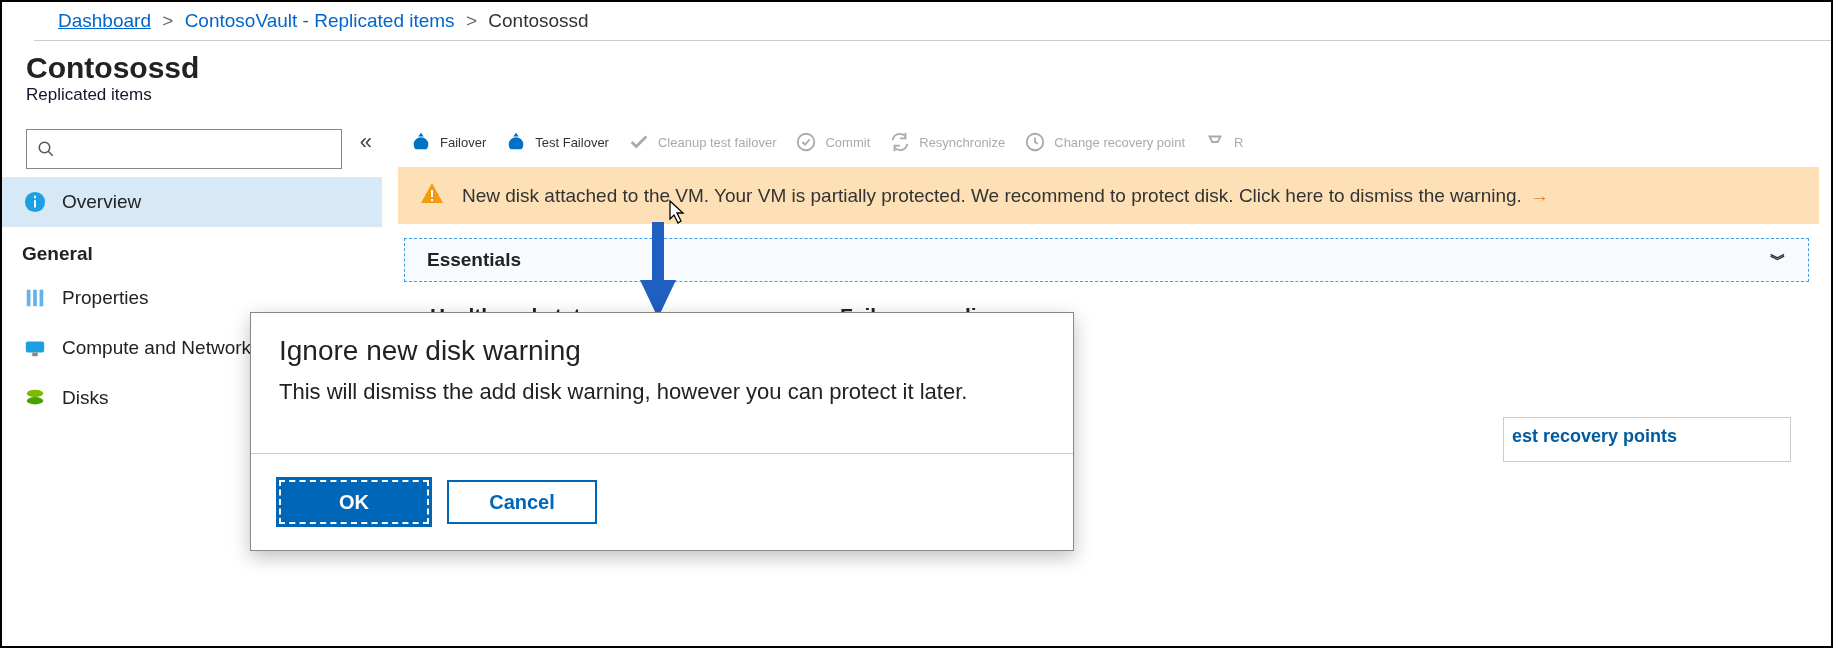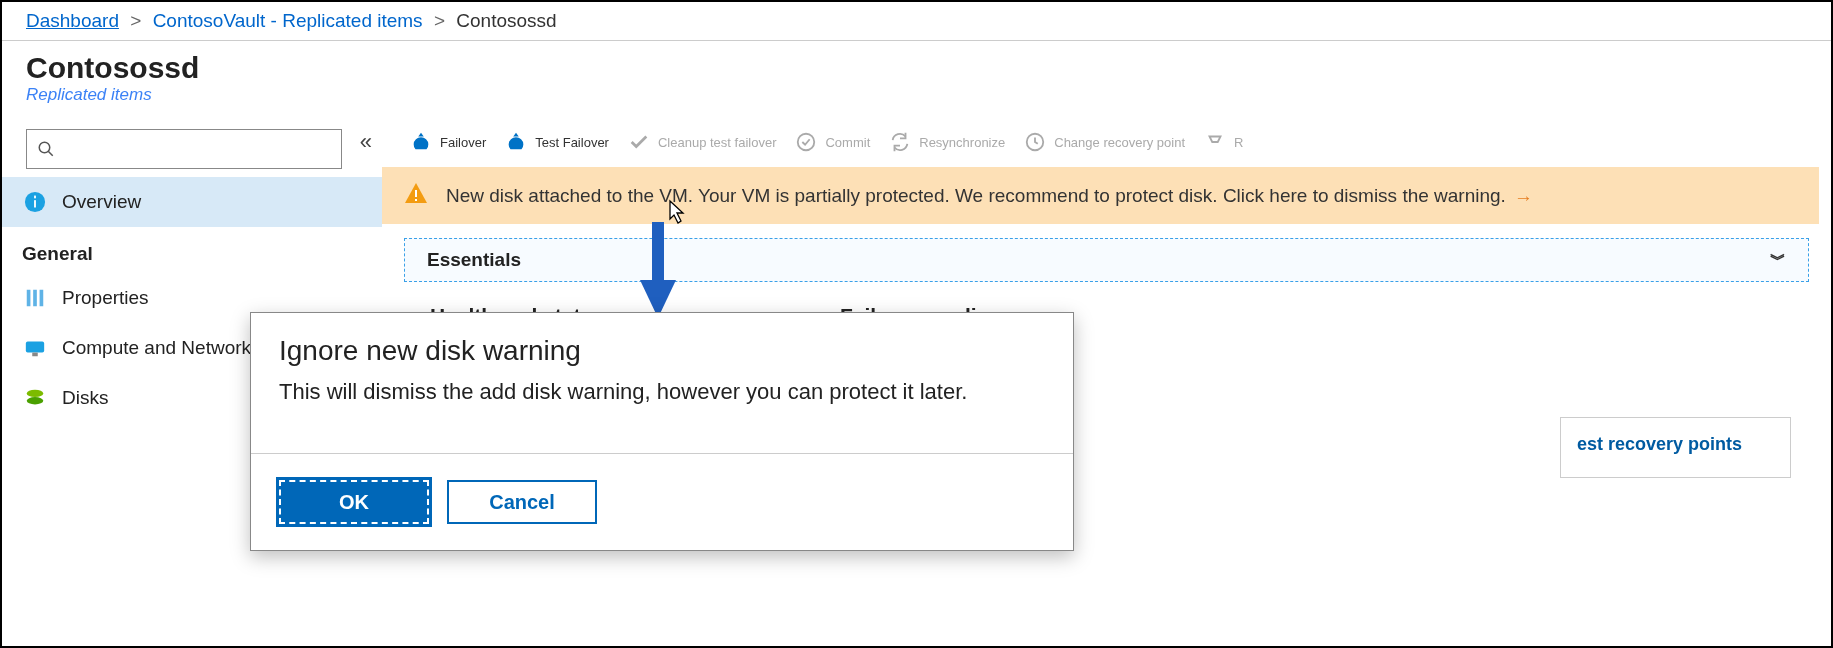--- a/index.html
+++ b/index.html
@@ -14,20 +14,21 @@
       background: #fff;
       position: relative;
       border: 2px solid #000;
     }
     
     .breadcrumb {
       padding: 8px 24px;
       font-size: 19px;
       color: #333;
       border-bottom: 1px solid #ccc;
+      margin-left: 32px;
     }
     .breadcrumb a {
       color: #0066cc;
       text-decoration: none;
     }
     .breadcrumb a:first-child {
       text-decoration: underline;
     }
     .breadcrumb .sep {
       color: #666;
@@ -40,23 +41,22 @@
     .page-header {
       padding: 10px 24px 12px 24px;
     }
     .page-title {
       font-size: 30px;
       font-weight: 600;
       color: #222;
     }
     .page-subtitle {
       font-size: 17px;
-      color: #3b82f6;
+      color: #0f172a;
       margin-top: 0px;
-      font-style: italic;
     }
     
     .content {
       display: flex;
       height: calc(100% - 115px);
     }
     .sidebar {
       width: 380px;
       border-right: 0;
       position: relative;
@@ -159,21 +159,21 @@
     .tb-item.enabled .tb-ico svg { fill: #0072c6; }
     .tb-item.disabled .tb-ico svg { fill: #aaa; }
     
     .warning-banner {
       background: #fde0b6;
       display: flex;
       align-items: center;
       padding: 14px 22px;
       font-size: 19px;
       color: #333;
-      margin: 0 12px 0 0;
+      margin: 0 12px 0 16px;
     }
     .warning-banner .wicon {
       margin-right: 18px;
     }
     .warning-banner .arrow {
       color: #e67e22;
       margin-left: 8px;
       font-weight: bold;
     }
     
@@ -206,23 +206,23 @@
       font-weight: 700;
       color: #222;
     }
     .section-h.left { flex: 0 0 350px; }
     .section-h.mid { flex: 0 0 360px; }
     
     .recov-card {
       position: absolute;
       right: 40px;
       top: 300px;
-      width: 231px;
+      width: 288px;
       border: 1px solid #ccc;
-      padding: 16px;
+      padding: 8px;
       font-size: 18px;
     }
     .recov-card .title {
       color: #005ba1;
       font-weight: 600;
       margin-bottom: 6px;
     }
     .recov-card .body {
       color: #333;
     }

